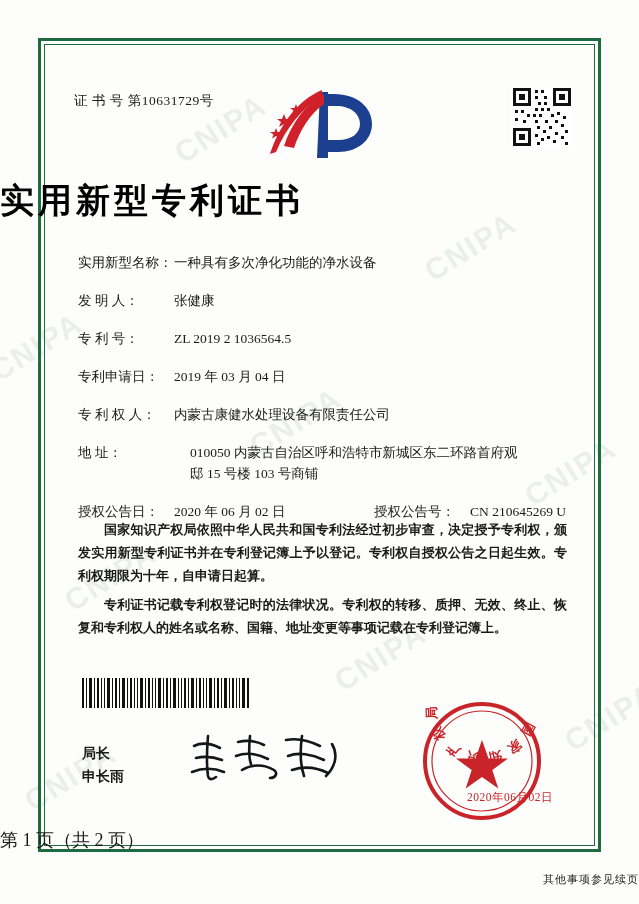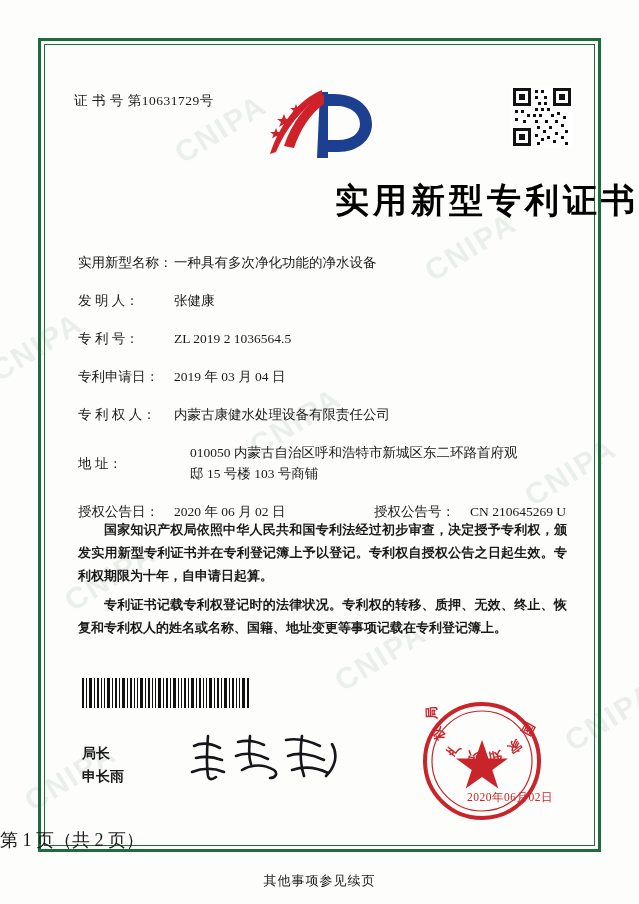--- a/index.html
+++ b/index.html
@@ -101,39 +101,38 @@
     width: 62px;
     height: 62px;
   }
   .qrcode svg { display: block; }
 
   .title {
     position: absolute;
     left: 0;
     right: 0;
     top: 178px;
-    text-align: right;
+    text-align: left;
     font-family: "Liberation Sans", "DejaVu Sans", sans-serif;
     font-weight: bold;
     font-size: 34px;
     letter-spacing: 4px;
     color: #000;
-    padding-left: 43px;
   }
 
   
   .fields {
     position: absolute;
     left: 78px;
     right: 72px;
     top: 252px;
   }
   .field-row {
     display: flex;
-    align-items: center;
+    align-items: flex-start;
     margin-bottom: 17px;
     font-size: 13.5px;
     line-height: 21px;
   }
   .field-label {
     width: 96px;
     flex: 0 0 96px;
     white-space: nowrap;
     letter-spacing: 0;
   }
@@ -229,22 +228,22 @@
     left: 0;
     right: 0;
     top: 828px;
     font-size: 18px;
   }
   .footer-note {
     position: absolute;
     left: 0;
     right: 0;
     top: 872px;
-    text-align: center;
-    font-size: 13px;
+    text-align: right;
+    font-size: 11px;
     letter-spacing: 1px;
   }
 </style>
 </head>
 <body>
 
 <div class="page">
 
   <div class="watermark wm1">CNIPA</div>
   <div class="watermark wm2">CNIPA</div>

